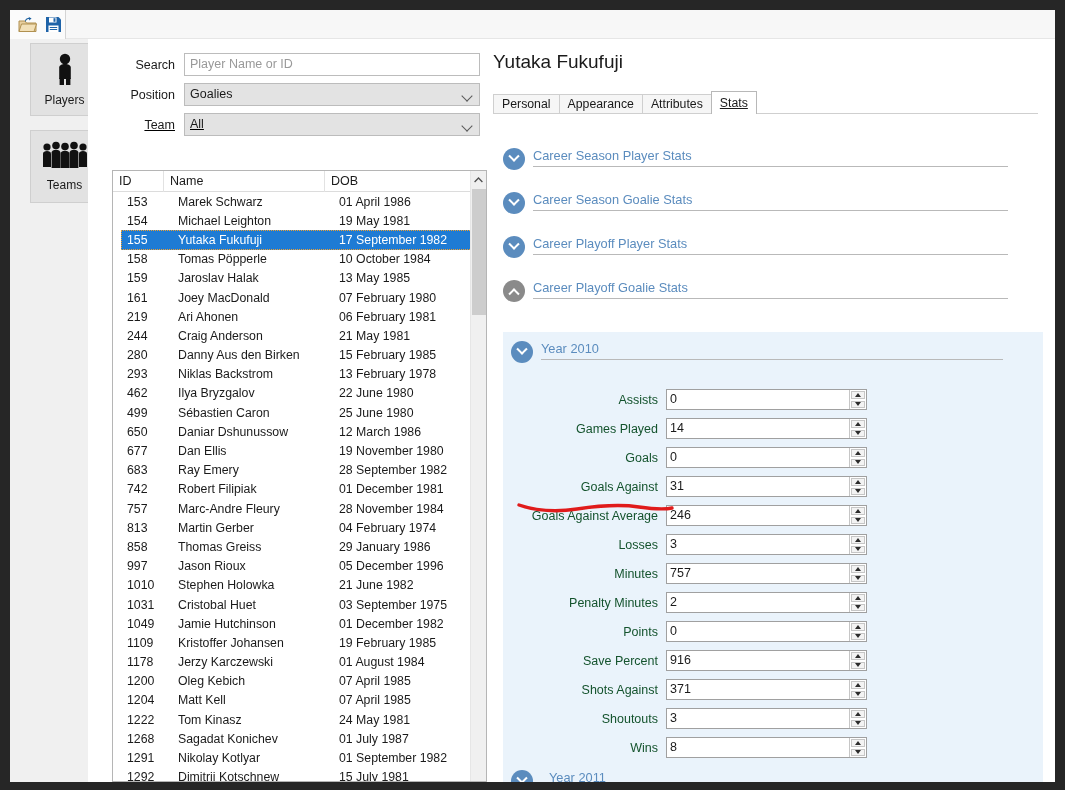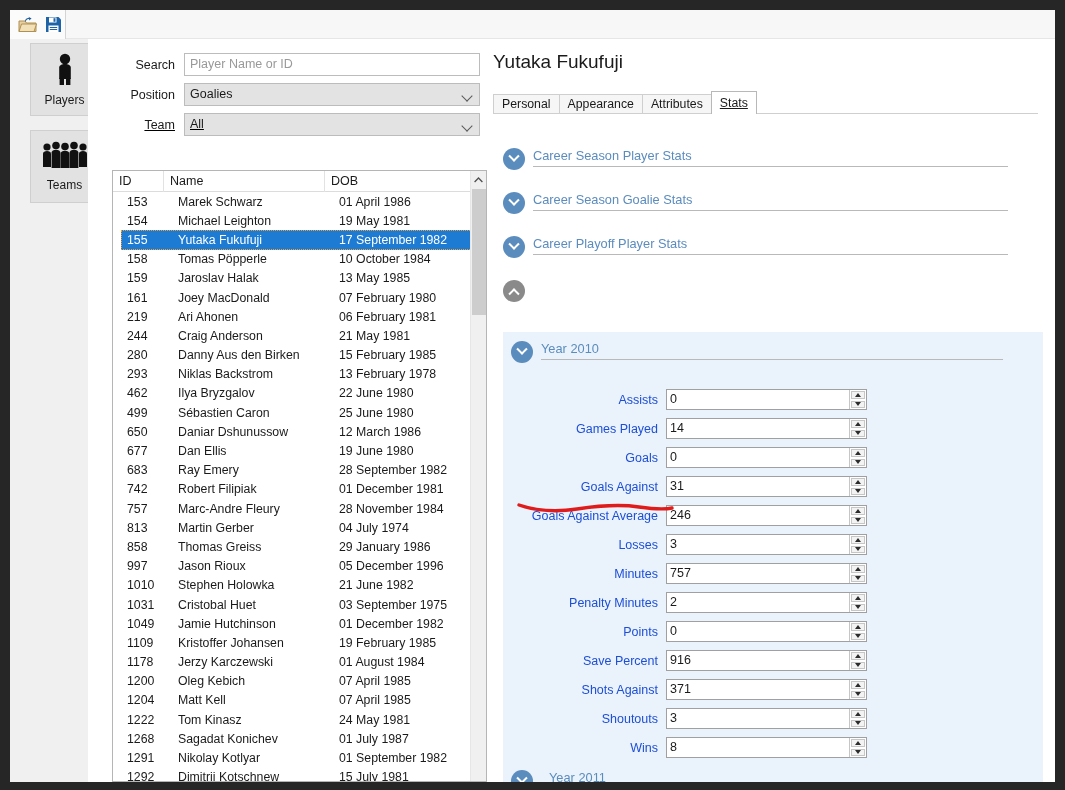--- a/index.html
+++ b/index.html
@@ -216,21 +216,21 @@
     display: flex; align-items: flex-start;
   }
   .year-exp .exp-txtwrap { width: 462px; }
 
   .fields { position: absolute; left: 0; top: 53px; width: 540px; }
   .frow {
     display: flex; align-items: center; height: 29px;
   }
   .flabel {
     width: 163px; text-align: right; padding-right: 8px;
-    font-size: 12.5px; color: #1d4ed8;
+    font-size: 12.5px; color: #14532d;
     position: relative;
   }
   .spin {
     width: 201px; height: 21px;
     border: 1px solid #a0a0a0;
     background: #ffffff;
     display: flex; align-items: stretch;
   }
   .spin .val {
     flex: 1; font-size: 12.5px; color: #1a1a1a;
@@ -426,41 +426,41 @@
             <div class="c3">25 June 1980</div>
           </div>
           <div class="lb-row">
             <div class="c1">650</div>
             <div class="c2">Daniar Dshunussow</div>
             <div class="c3">12 March 1986</div>
           </div>
           <div class="lb-row">
             <div class="c1">677</div>
             <div class="c2">Dan Ellis</div>
-            <div class="c3">19 June 1980</div>
+            <div class="c3">19 November 1980</div>
           </div>
           <div class="lb-row">
             <div class="c1">683</div>
             <div class="c2">Ray Emery</div>
             <div class="c3">28 September 1982</div>
           </div>
           <div class="lb-row">
             <div class="c1">742</div>
             <div class="c2">Robert Filipiak</div>
             <div class="c3">01 December 1981</div>
           </div>
           <div class="lb-row">
             <div class="c1">757</div>
             <div class="c2">Marc-Andre Fleury</div>
             <div class="c3">28 November 1984</div>
           </div>
           <div class="lb-row">
             <div class="c1">813</div>
             <div class="c2">Martin Gerber</div>
-            <div class="c3">04 July 1974</div>
+            <div class="c3">04 February 1974</div>
           </div>
           <div class="lb-row">
             <div class="c1">858</div>
             <div class="c2">Thomas Greiss</div>
             <div class="c3">29 January 1986</div>
           </div>
           <div class="lb-row">
             <div class="c1">997</div>
             <div class="c2">Jason Rioux</div>
             <div class="c3">05 December 1996</div>
@@ -569,20 +569,24 @@
             </div>
             <div class="exp-txtwrap">
               <div class="exp-txt">Career Playoff Player Stats</div>
               <div class="exp-rule"></div>
             </div>
           </div>
           <div class="expander" style="top: 166px;">
             <div class="exp-circle up">
               <span class="exp-arrow"></span>
             </div>
+            <div class="exp-txtwrap">
+              <div class="exp-txt">Career Playoff Goalie Stats</div>
+              <div class="exp-rule"></div>
+            </div>
           </div>
         </div>
 
       <div class="yearpanel">
         <div class="year-exp">
           <div class="exp-circle">
               <span class="exp-arrow"></span>
             </div>
           <div class="exp-txtwrap">
             <div class="exp-txt">Year 2010</div>

